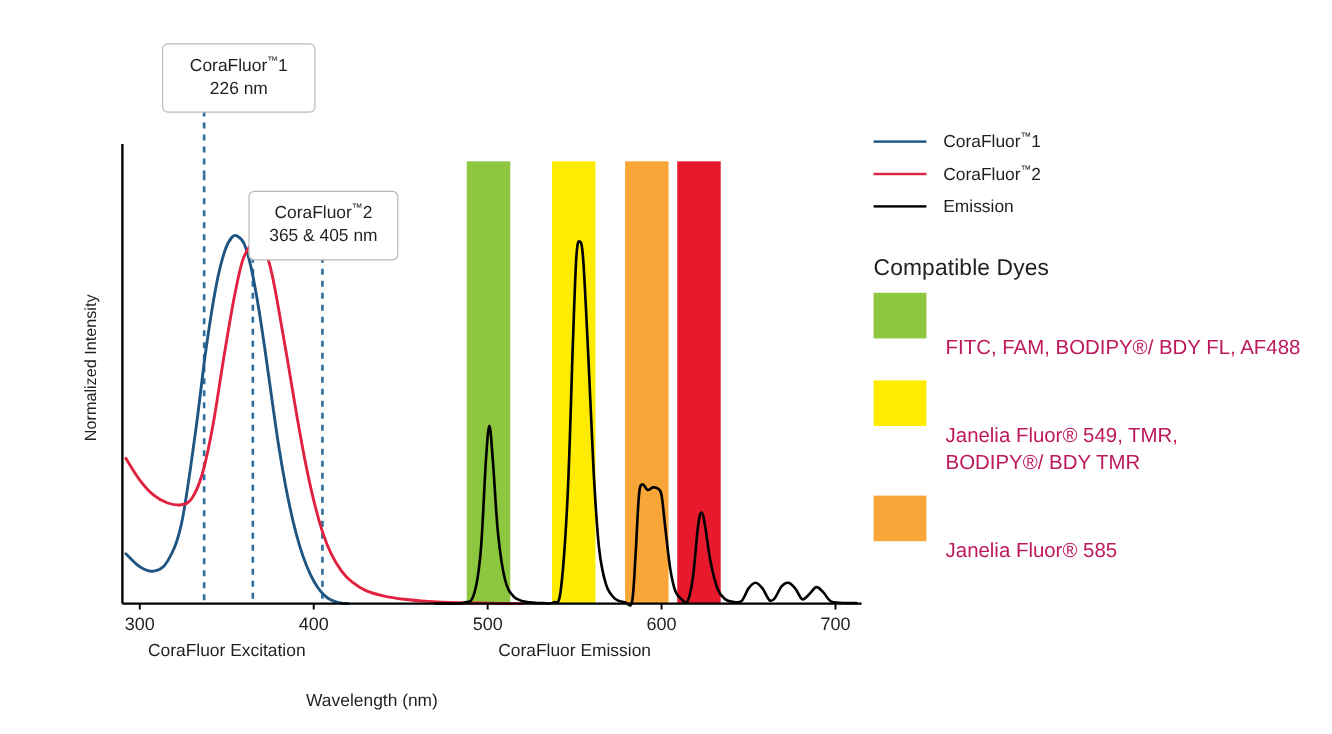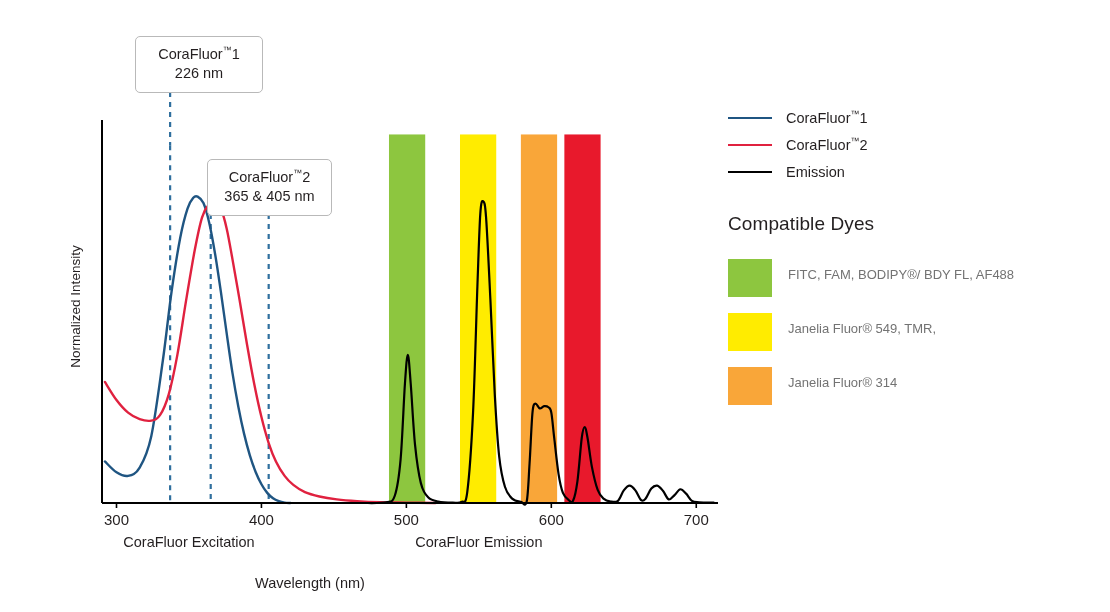--- a/index.html
+++ b/index.html
@@ -43,26 +43,26 @@
   
   #legend{position:absolute;left:728px;top:104px;width:382px;}
   .legend-line-row{display:flex;align-items:center;height:27px;}
   .legend-line-swatch{width:44px;height:0;border-top-width:2.4px;border-top-style:solid;margin-right:14px;flex:0 0 44px;}
   .legend-line-label{font-size:14.5px;color:#231f20;}
 
   #dyes-heading{
     font-size:19px;
     color:#231f20;
     margin-top:28px;
-    margin-bottom:24px;
+    margin-bottom:9px;
     letter-spacing:.1px;
   }
   .dye-row{display:flex;align-items:flex-start;margin-bottom:16px;}
   .dye-swatch{width:44px;height:38px;flex:0 0 44px;margin-right:16px;}
-  .dye-label{font-size:13px;line-height:1.32;color:#737373;padding-top:7px;}
+  .dye-label{font-size:17px;line-height:1.32;color:#be185d;padding-top:7px;margin-top:28px;}
   .dye-label .ln{display:block;}
 </style>
 </head>
 <body>
 
 <div id="root">
 
   <div id="chart-area">
     <svg id="spectra-svg" width="730" height="612" viewBox="0 0 730 612">
         <rect x="388.9835294117647" y="134.45283018867923" width="36.235294117647015" height="368.54716981132077" fill="#8DC63F"></rect>
@@ -126,24 +126,25 @@
         <div class="dye-row">
           <span class="dye-swatch" style="background: rgb(141, 198, 63);"></span>
           <span class="dye-label">
             <span class="ln">FITC, FAM, BODIPY®/ BDY FL, AF488</span>
           </span>
         </div>
         <div class="dye-row">
           <span class="dye-swatch" style="background: rgb(255, 236, 0);"></span>
           <span class="dye-label">
             <span class="ln">Janelia Fluor® 549, TMR,</span>
+            <span class="ln">BODIPY®/ BDY TMR</span>
           </span>
         </div>
         <div class="dye-row">
           <span class="dye-swatch" style="background: rgb(249, 166, 57);"></span>
           <span class="dye-label">
-            <span class="ln">Janelia Fluor® 314</span>
+            <span class="ln">Janelia Fluor® 585</span>
           </span>
         </div>
       </div>
   </div>
 
 </div>
 
 </body></html>

